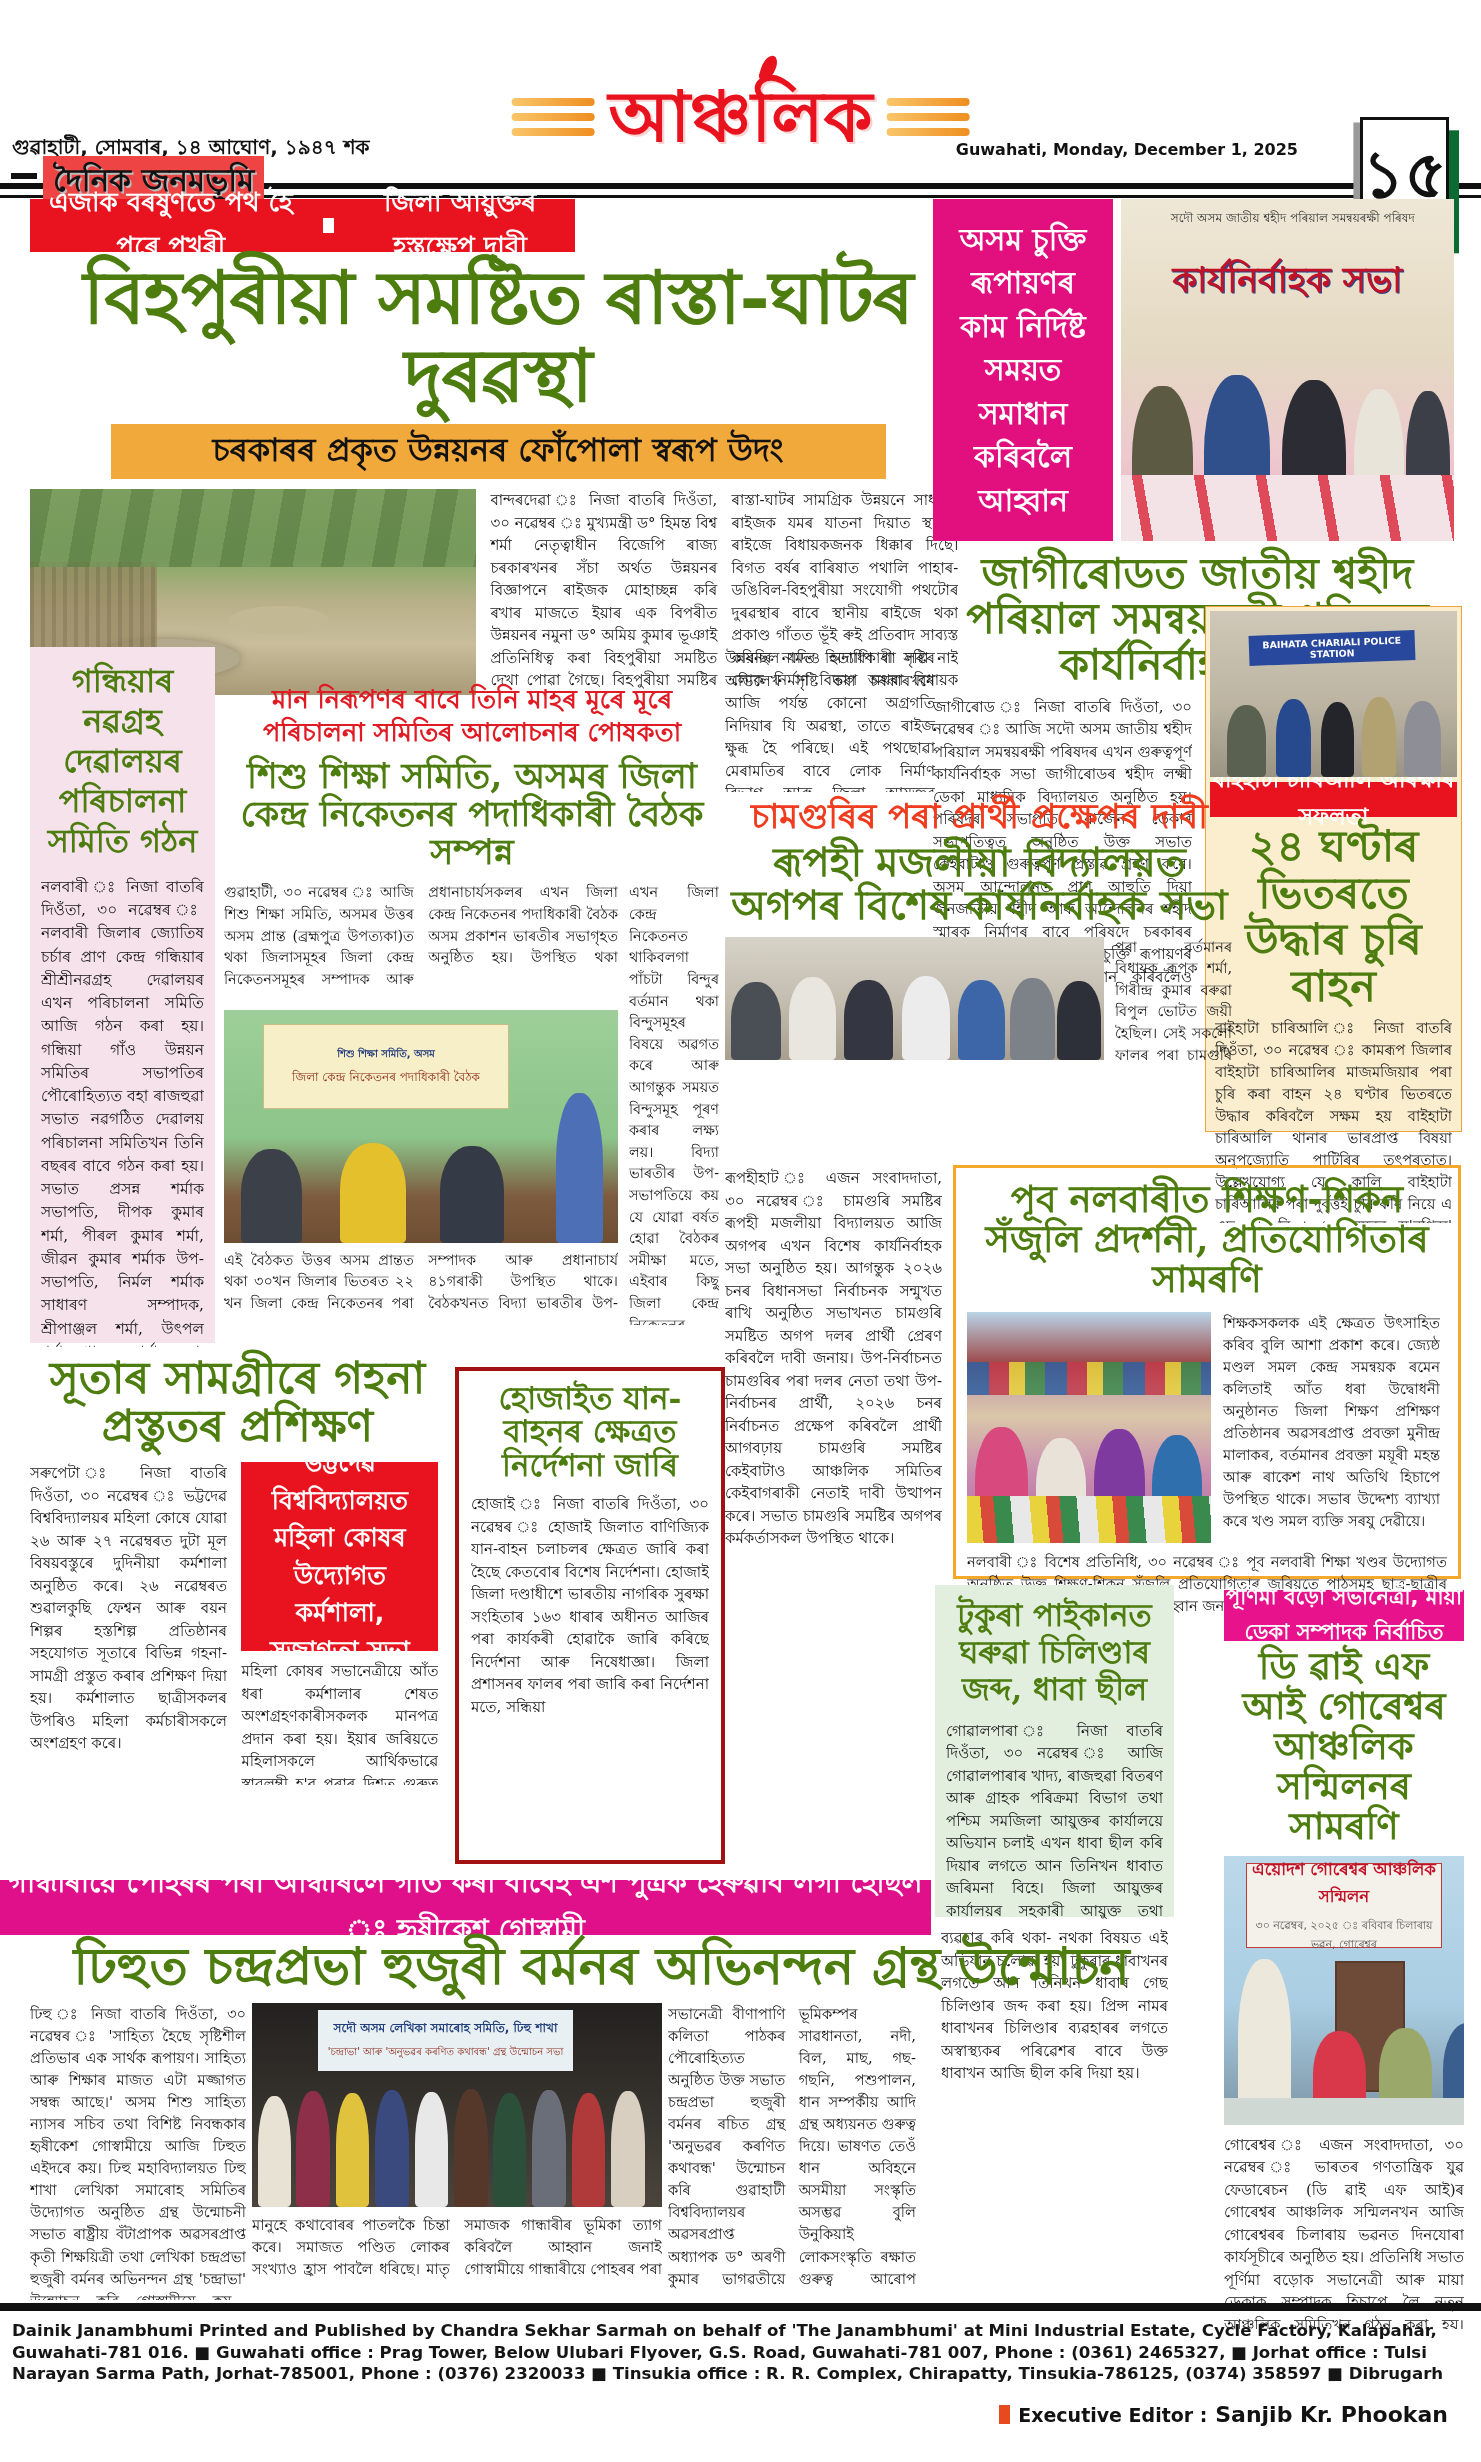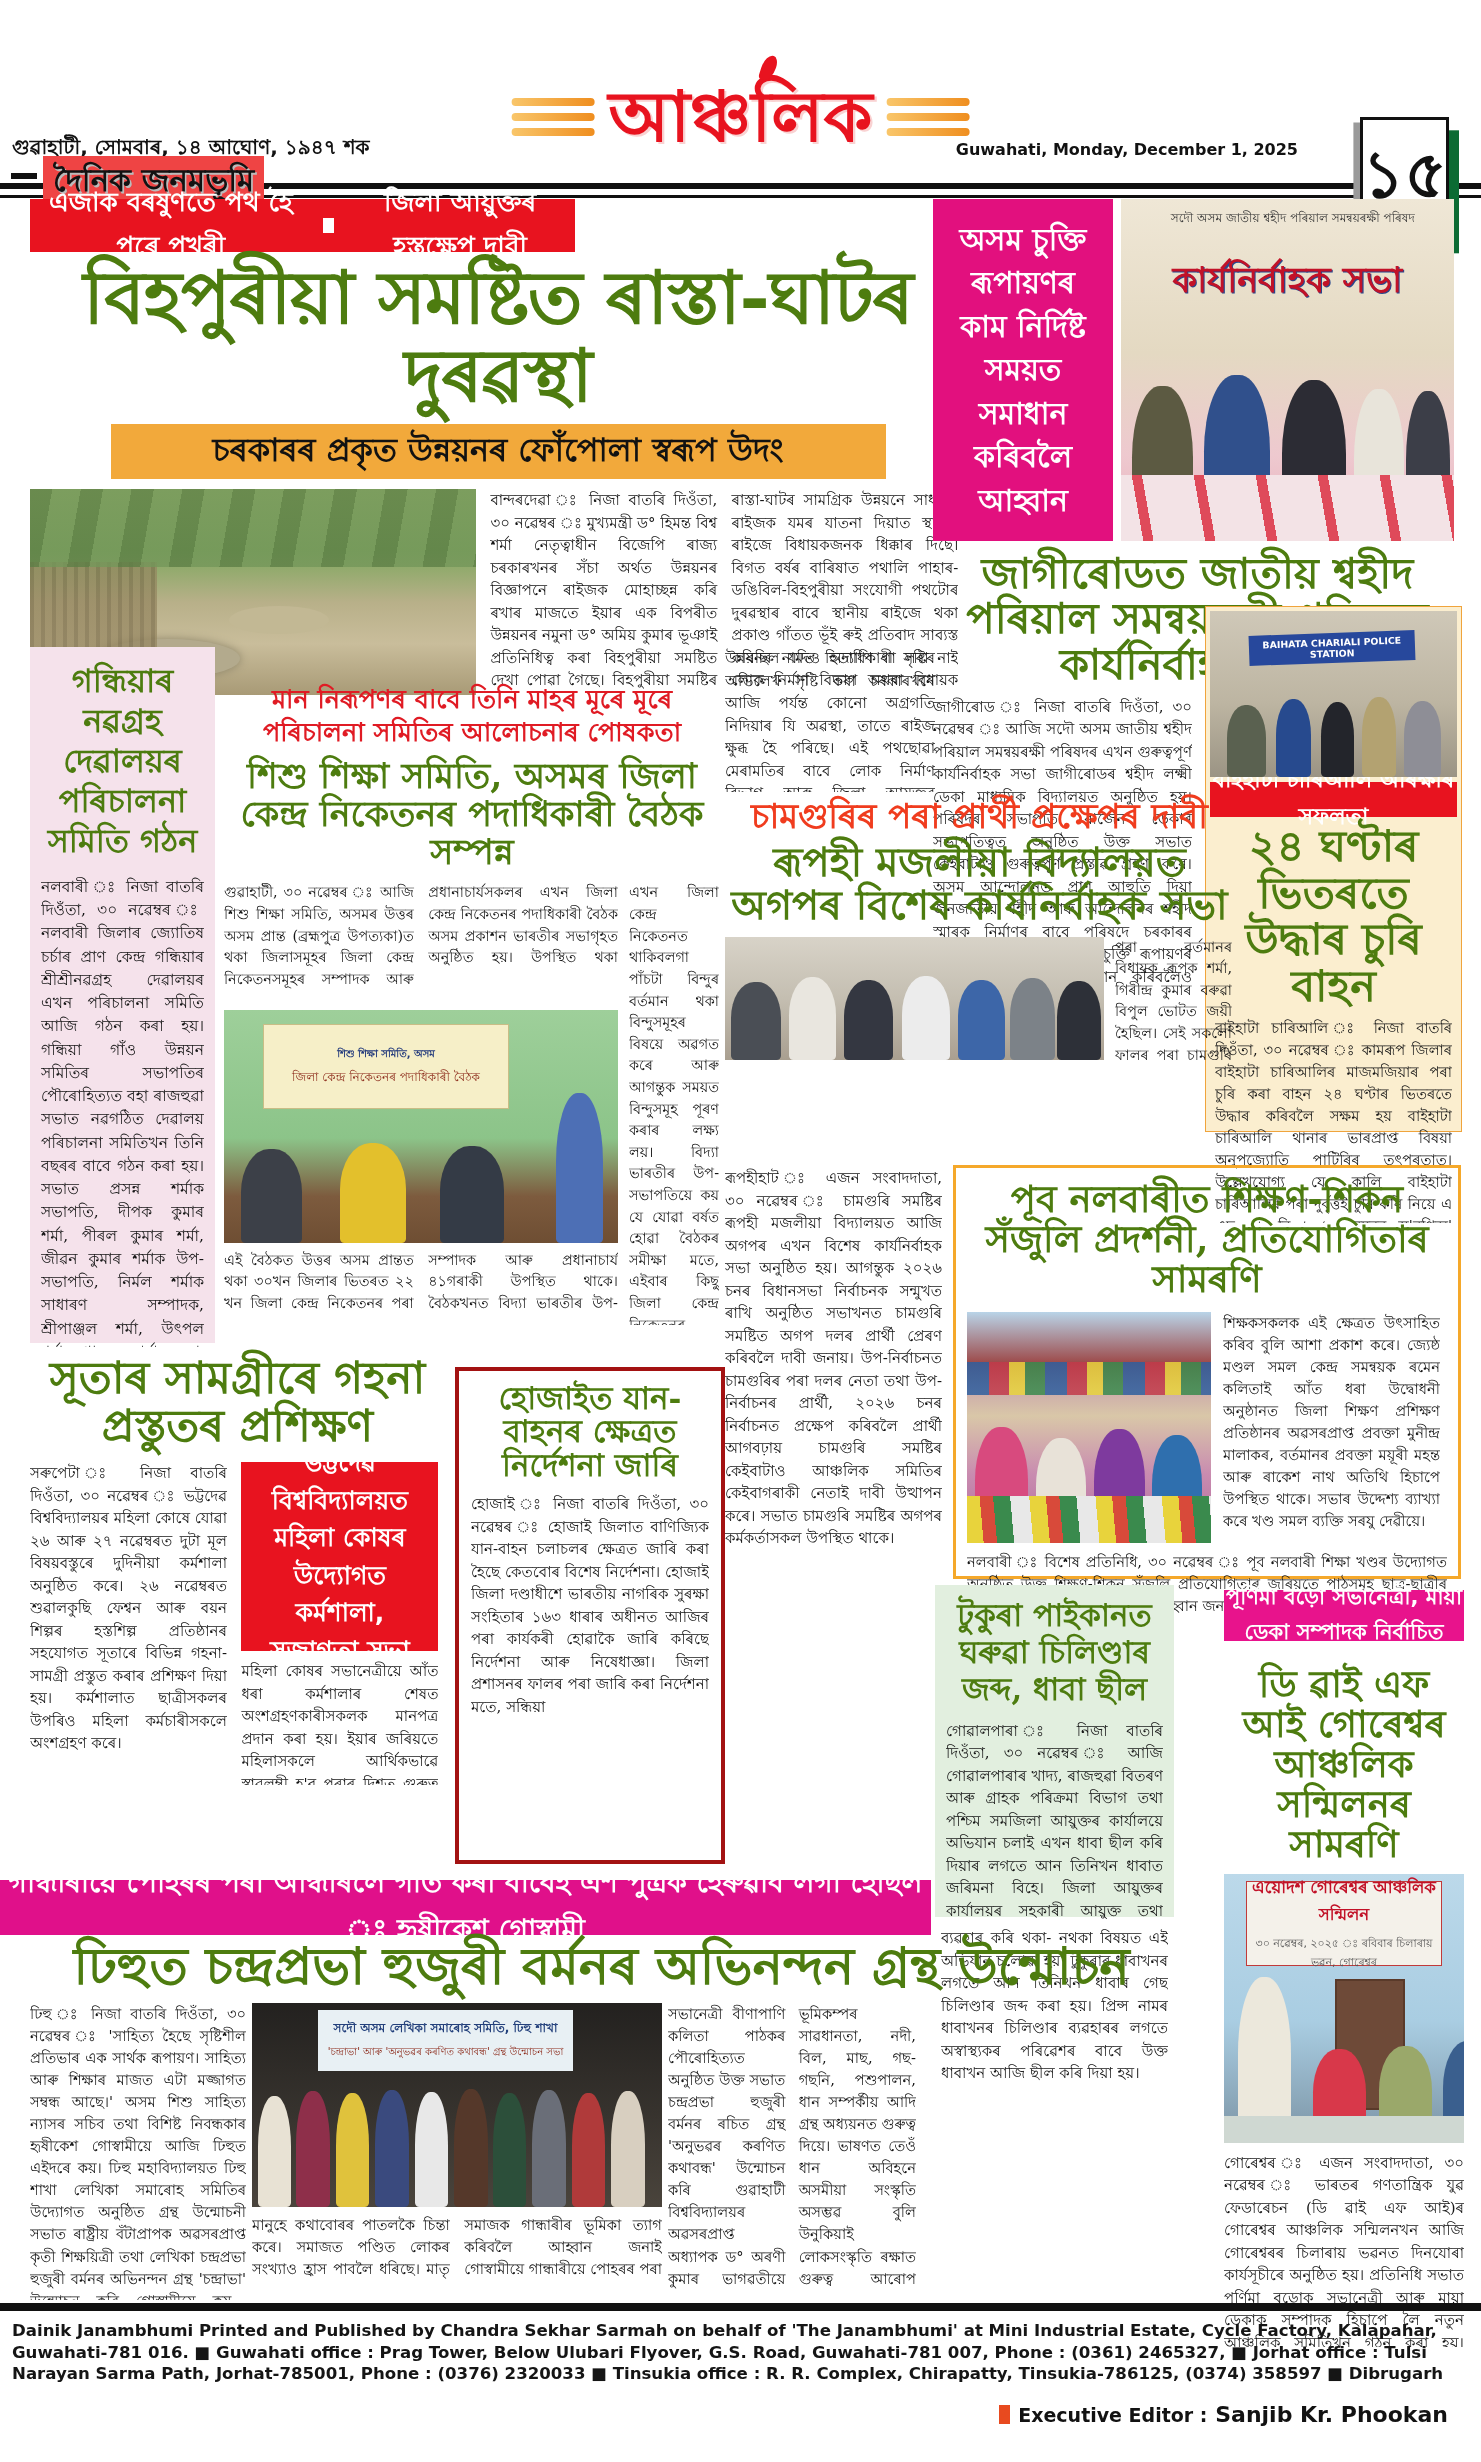--- a/index.html
+++ b/index.html
@@ -196,21 +196,21 @@
   <div class="abs" style="left:935px;top:1585px;width:239px;height:332px;background:#e2efdf;padding:12px 11px;box-sizing:border-box;">
     <div class="hl" style="font-size:31px;line-height:1.2;">টুকুৰা পাইকানত ঘৰুৱা চিলিণ্ডাৰ জব্দ, ধাবা ছীল</div>
     <div class="bd" style="margin-top:11px;height:199px;font-size:15px;">গোৱালপাৰা ঃ নিজা বাতৰি দিওঁতা, ৩০ নৱেম্বৰ ঃ আজি গোৱালপাৰাৰ খাদ্য, ৰাজহুৱা বিতৰণ আৰু গ্ৰাহক পৰিক্ৰমা বিভাগ তথা পশ্চিম সমজিলা আয়ুক্তৰ কাৰ্যালয়ে অভিযান চলাই এখন ধাবা ছীল কৰি দিয়াৰ লগতে আন তিনিখন ধাবাত জৰিমনা বিহে। জিলা আয়ুক্তৰ কাৰ্যালয়ৰ সহকাৰী আয়ুক্ত তথা যোগান বিভাগৰ পৰিদৰ্শক প্ৰীতম গোস্বামীৰ নেতৃত্বত ধাবাসমূহত ঘৰুৱা ৰন্ধন গেছৰ চিলিণ্ডাৰ</div>
   </div>
   <div class="abs bd" style="left:941px;top:1927px;width:227px;height:365px;font-size:15px;">ব্যৱহাৰ কৰি থকা- নথকা বিষয়ত এই অভিযান চলোৱা হয়। টুকুৰাৰ ধাবাখনৰ লগতে আন তিনিখন ধাবাৰ গেছ চিলিণ্ডাৰ জব্দ কৰা হয়। প্ৰিন্স নামৰ ধাবাখনৰ চিলিণ্ডাৰ ব্যৱহাৰৰ লগতে অস্বাস্থ্যকৰ পৰিৱেশৰ বাবে উক্ত ধাবাখন আজি ছীল কৰি দিয়া হয়।</div>
 
   <div class="abs" style="left:1224px;top:1590px;width:240px;">
     <div class="flexc sans" style="height:51px;background:#e8138c;color:#fff;font-size:21px;font-weight:bold;">
       <span>পূৰ্ণিমা বড়ো সভানেত্ৰী, মায়া ডেকা সম্পাদক নিৰ্বাচিত</span>
     </div>
-    <div class="hl" style="font-size:37px;margin-top:24px;">ডি ৱাই এফ আই গোৰেশ্বৰ আঞ্চলিক সন্মিলনৰ সামৰণি</div>
+    <div class="hl" style="font-size:37px;margin-top:6px;">ডি ৱাই এফ আই গোৰেশ্বৰ আঞ্চলিক সন্মিলনৰ সামৰণি</div>
     <div class="ph" style="margin-top:8.9px;height:269px;background:linear-gradient(180deg,#bcd9ea 0%,#a9cde2 55%,#7b93a4 100%);">
       <div class="flexc sans" style="position:absolute;top:7.8px;left:22px;right:22px;height:83px;background:#f4f1ea;flex-direction:column;border:1.7px solid #c23a3a;">
         <span style="font-size:16.6px;font-weight:bold;color:#c21228;">এয়োদশ গোৰেশ্বৰ আঞ্চলিক সন্মিলন</span>
         <span style="font-size:11px;color:#555;margin-top:5.5px;">৩০ নৱেম্বৰ, ২০২৫ ঃ ৰবিবাৰ  চিলাৰায় ভৱন, গোৰেশ্বৰ</span>
       </div>
       <div style="position:absolute;left:111px;top:105px;width:66px;height:127px;background:#6e4a38;border:2.2px solid #5a3a2a;"></div>
       <div class="person" style="left:14px;width:53px;height:166px;background:#ece8dc;"></div>
       <div class="person" style="left:89px;width:53px;height:94px;background:#d8384a;"></div>
       <div class="person" style="left:155px;width:53px;height:97px;background:#9aa86a;"></div>
       <div class="person" style="left:219px;width:51px;height:102px;background:#3a5f8e;"></div>

